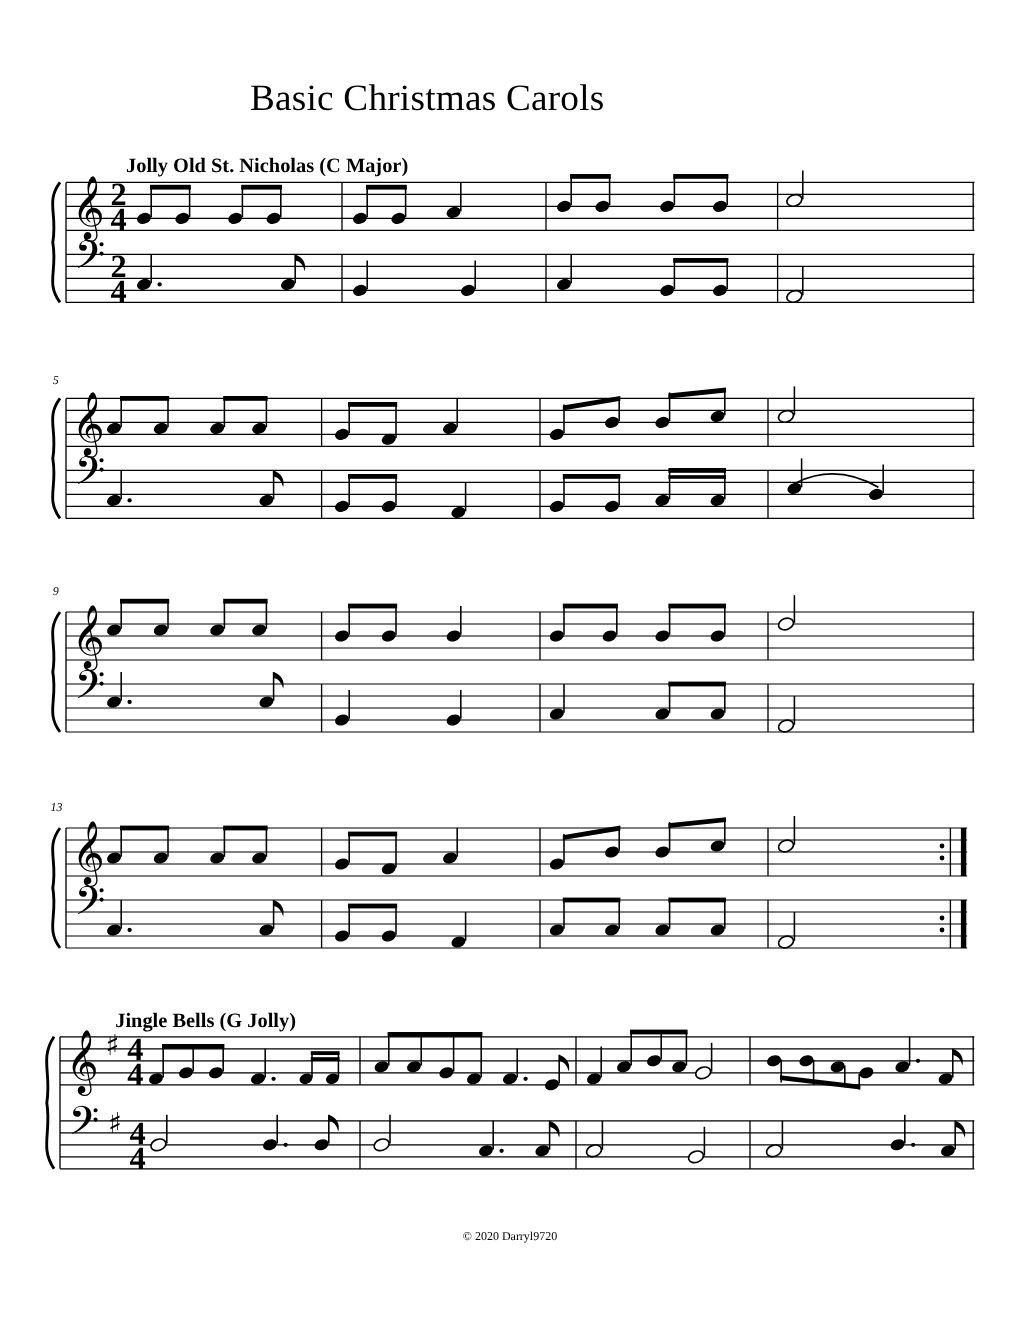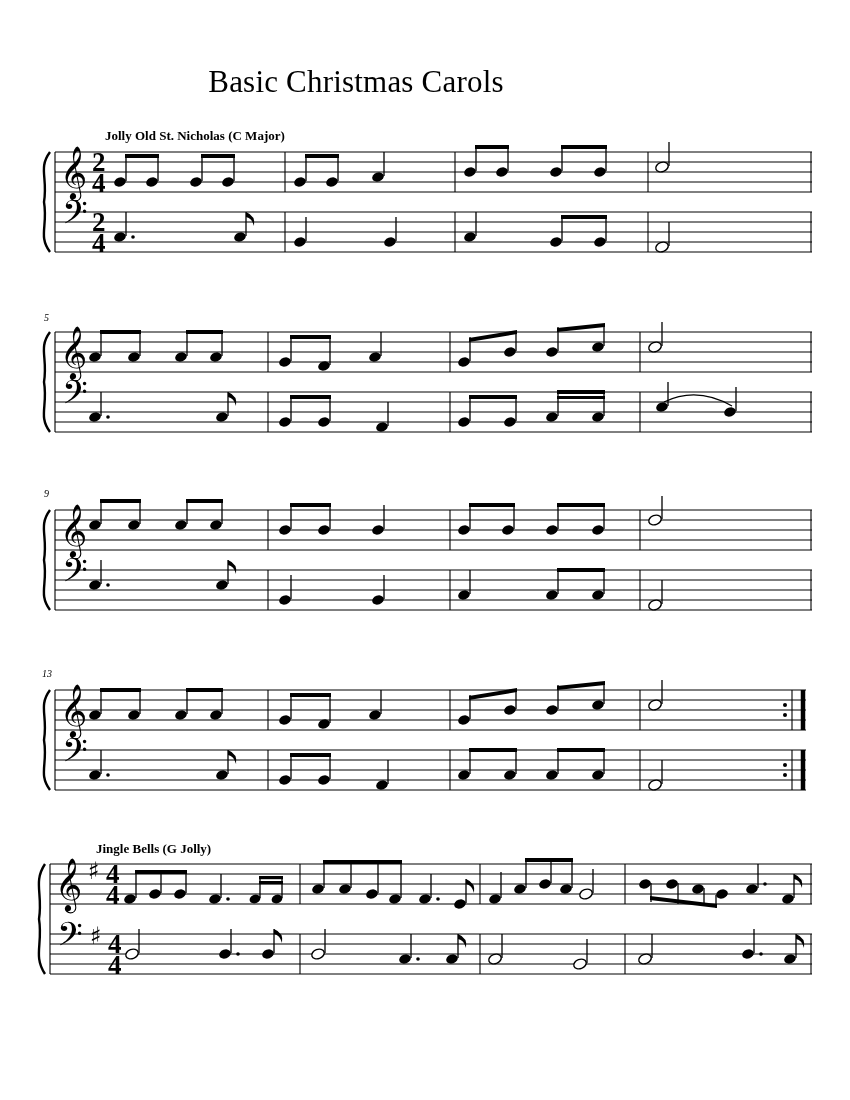--- a/index.html
+++ b/index.html
@@ -51,21 +51,21 @@
     font-size: 10px;
     font-family: "Liberation Serif", serif;
   }
   .system {
     position: absolute;
     left: 0;
     width: 850px;
   }
   .section-title {
     position: absolute;
-    font-size: 13px;
+    font-size: 17px;
     font-weight: bold;
     font-family: "Liberation Serif", serif;
     white-space: nowrap;
   }
   .measure-num {
     position: absolute;
     font-size: 10px;
     font-style: italic;
     font-family: "Liberation Serif", serif;
   }
@@ -681,13 +681,14 @@
         <ellipse class="nh" cx="748" cy="102" rx="6" ry="4.4" transform="rotate(-20 748 102)"></ellipse>
         <line class="stem" x1="754" y1="101" x2="754" y2="77"></line>
         <circle class="nh" cx="761" cy="102" r="1.8"></circle>
         <ellipse class="nh" cx="790" cy="107" rx="6" ry="4.4" transform="rotate(-20 790 107)"></ellipse>
         <line class="stem" x1="796" y1="106" x2="796" y2="82"></line>
         <path class="beam" d="M796 82 q10 4 8 14 q-2 -8 -8 -9 z"></path>
       </g>
     </svg>
   </div>
 
+  <div class="copyright">© 2020 Darryl9720</div>
 </div>
 
 </body></html>

